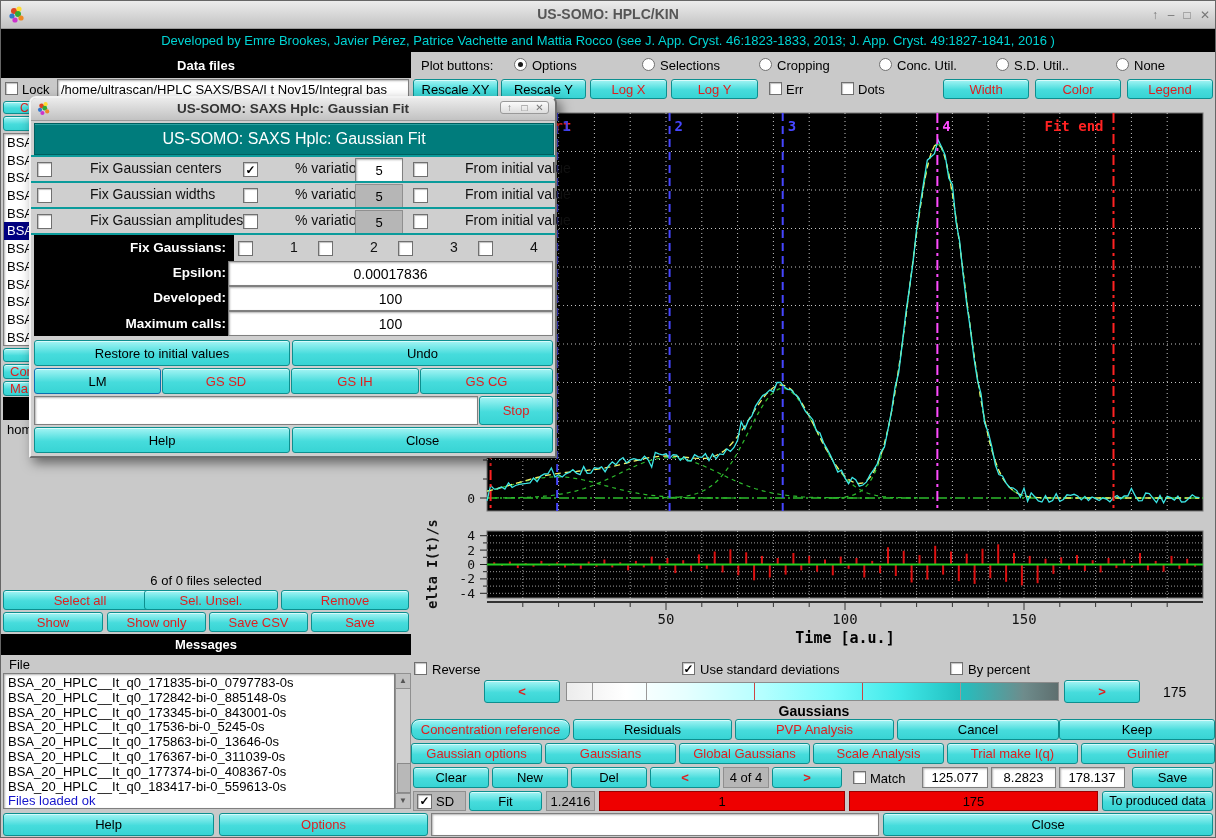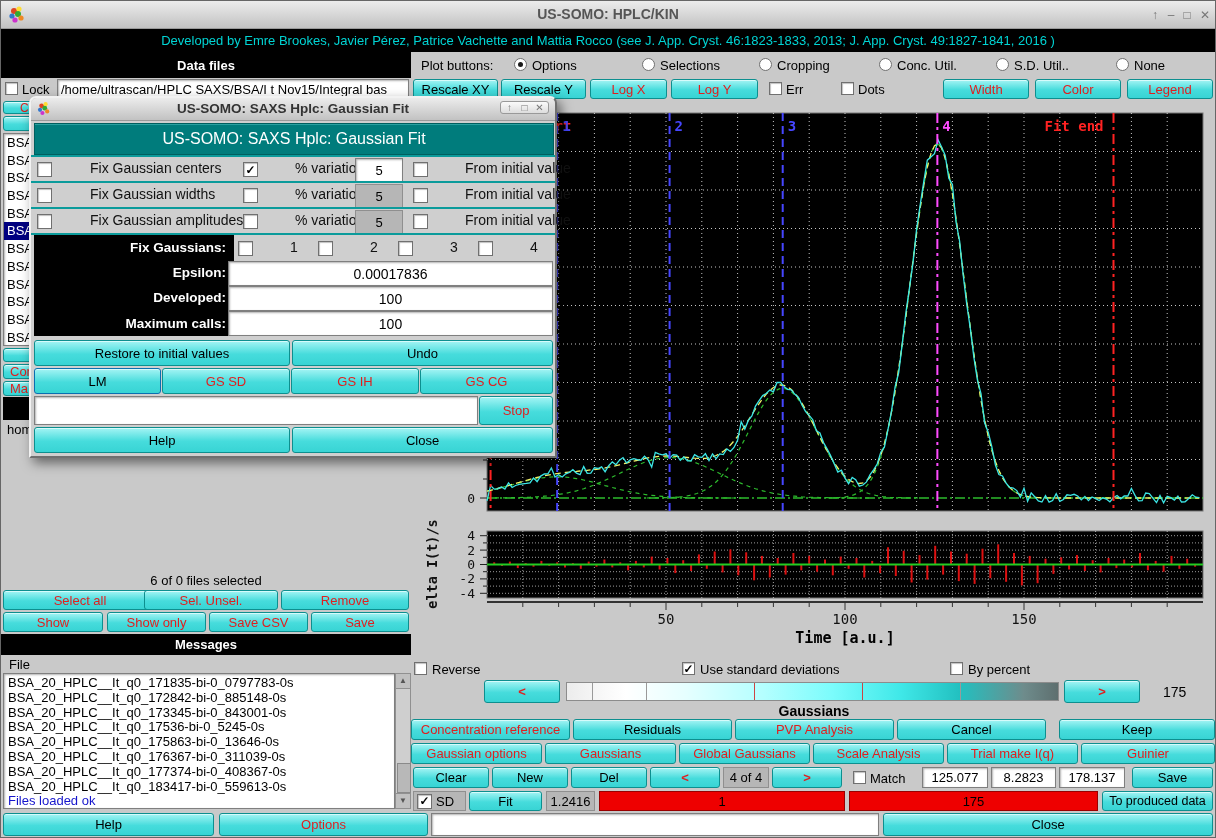--- a/index.html
+++ b/index.html
@@ -391,24 +391,24 @@
     <div style="position:absolute;left:16%;top:0;width:1px;height:100%;background:#9a9a9a;"></div>
     <div style="position:absolute;left:38%;top:0;width:1px;height:100%;background:#cc4444;"></div>
     <div style="position:absolute;left:60%;top:0;width:1px;height:100%;background:#cc4444;"></div>
     <div style="position:absolute;left:80%;top:0;width:1px;height:100%;background:#9a9a9a;"></div>
   </div>
   <div class="abs btn red" style="left:1063px;top:679px;width:76px;height:23px;font-weight:bold;">&gt;</div>
   <div class="abs lbl" style="left:1162px;top:683px;font-size:14px;">175</div>
 
   <div class="abs" style="left:410px;top:702px;width:806px;text-align:center;font-weight:bold;font-size:14px;color:#000;">Gaussians</div>
   <div id="gauss-row1">
-      <div class="abs btn red" style="left: 410px; top: 718px; width: 159px; height: 21px;">Concentration reference</div>
+      <div class="abs btn red" style="left: 410px; top: 718px; width: 159px; height: 21px; border-radius: 8px;">Concentration reference</div>
       <div class="abs btn" style="left: 572px; top: 718px; width: 159px; height: 21px;">Residuals</div>
       <div class="abs btn red" style="left: 734px; top: 718px; width: 159px; height: 21px;">PVP Analysis</div>
-      <div class="abs btn" style="left: 896px; top: 718px; width: 149px; height: 21px;">Cancel</div>
+      <div class="abs btn" style="left: 896px; top: 718px; width: 162px; height: 21px;">Cancel</div>
       <div class="abs btn" style="left: 1058px; top: 718px; width: 156px; height: 21px;">Keep</div>
     </div>
   <div id="gauss-row2">
       <div class="abs btn red" style="left: 410px; top: 742px; width: 131px; height: 21px;">Gaussian options</div>
       <div class="abs btn red" style="left: 544px; top: 742px; width: 131px; height: 21px;">Gaussians</div>
       <div class="abs btn red" style="left: 678px; top: 742px; width: 131px; height: 21px;">Global Gaussians</div>
       <div class="abs btn red" style="left: 812px; top: 742px; width: 131px; height: 21px;">Scale Analysis</div>
       <div class="abs btn red" style="left: 946px; top: 742px; width: 131px; height: 21px;">Trial make I(q)</div>
       <div class="abs btn red" style="left: 1080px; top: 742px; width: 134px; height: 21px;">Guinier</div>
     </div>

